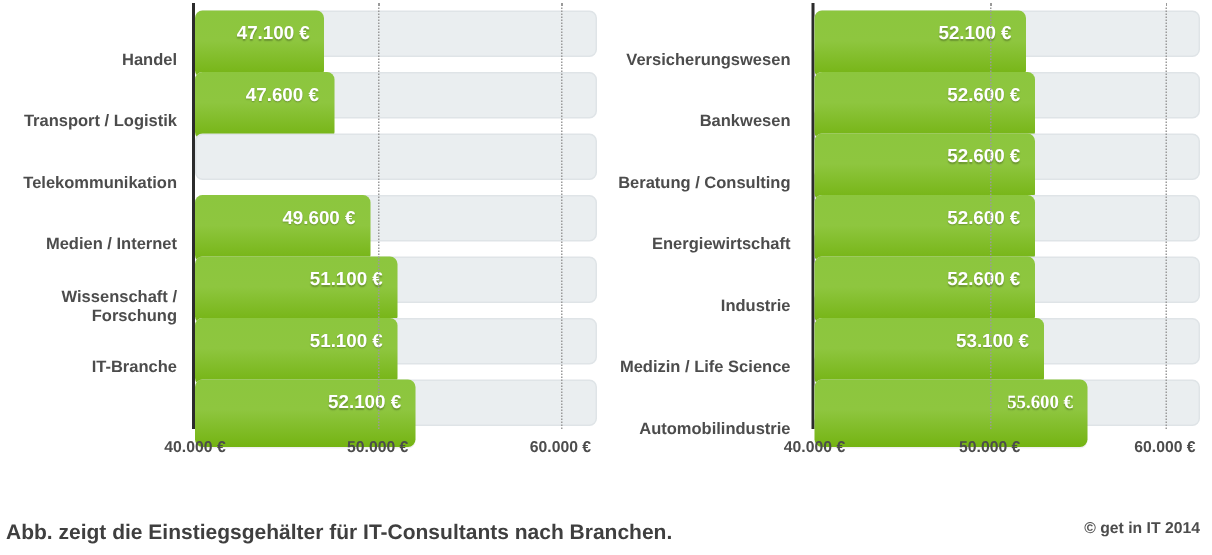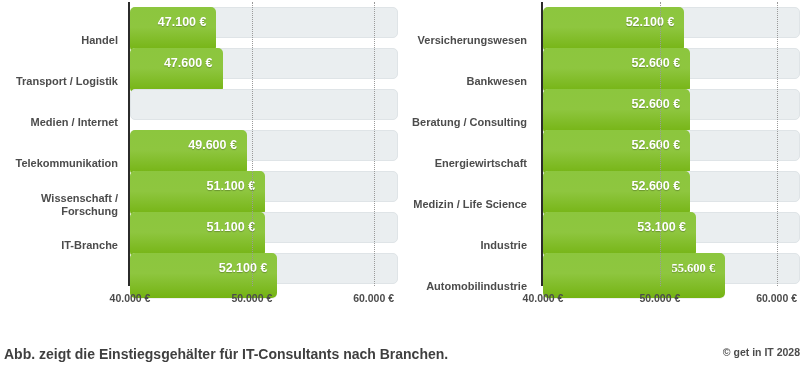--- a/index.html
+++ b/index.html
@@ -153,22 +153,22 @@
 </style>
 </head>
 <body>
 
 <div id="root">
 
   <div class="panel" id="panel-left">
     <div class="cat-labels">
         <div class="cat">Handel</div>
         <div class="cat">Transport / Logistik</div>
+        <div class="cat">Telekommunikation</div>
         <div class="cat">Medien / Internet</div>
-        <div class="cat">Telekommunikation</div>
         <div class="cat">Wissenschaft /
 Forschung</div>
         <div class="cat">IT-Branche</div>
       </div>
     <div class="plot">
       <div class="axis-spine"></div>
       <div class="rows">
           <div class="row">
             <div class="track"></div>
             <div class="bar" style="width: 32.2727%;">
@@ -218,22 +218,22 @@
         <span class="xtick" style="left: 90.9091%;">60.000 €</span>
       </div>
   </div>
 
   <div class="panel" id="panel-right">
     <div class="cat-labels">
         <div class="cat">Versicherungswesen</div>
         <div class="cat">Bankwesen</div>
         <div class="cat">Beratung / Consulting</div>
         <div class="cat">Energiewirtschaft</div>
+        <div class="cat">Industrie</div>
         <div class="cat">Medizin / Life Science</div>
-        <div class="cat">Industrie</div>
         <div class="cat">Automobilindustrie</div>
       </div>
     <div class="plot">
       <div class="axis-spine"></div>
       <div class="rows">
           <div class="row">
             <div class="track"></div>
             <div class="bar" style="width: 55%;">
               <span class="bar-value">52.100 €</span>
             </div>
@@ -282,17 +282,17 @@
         <span class="xtick" style="left: 0%;">40.000 €</span>
         <span class="xtick" style="left: 45.4545%;">50.000 €</span>
         <span class="xtick" style="left: 90.9091%;">60.000 €</span>
       </div>
   </div>
 
   <div class="footer">
     <div class="footer-note">Abb. zeigt die Einstiegsgehälter für IT-Consultants nach Branchen.</div>
     <div class="footer-copy">
       <span class="copy-mark">©</span>
-      <span>get in IT 2028</span>
+      <span>get in IT 2014</span>
     </div>
   </div>
 
 </div>
 
 </body></html>

